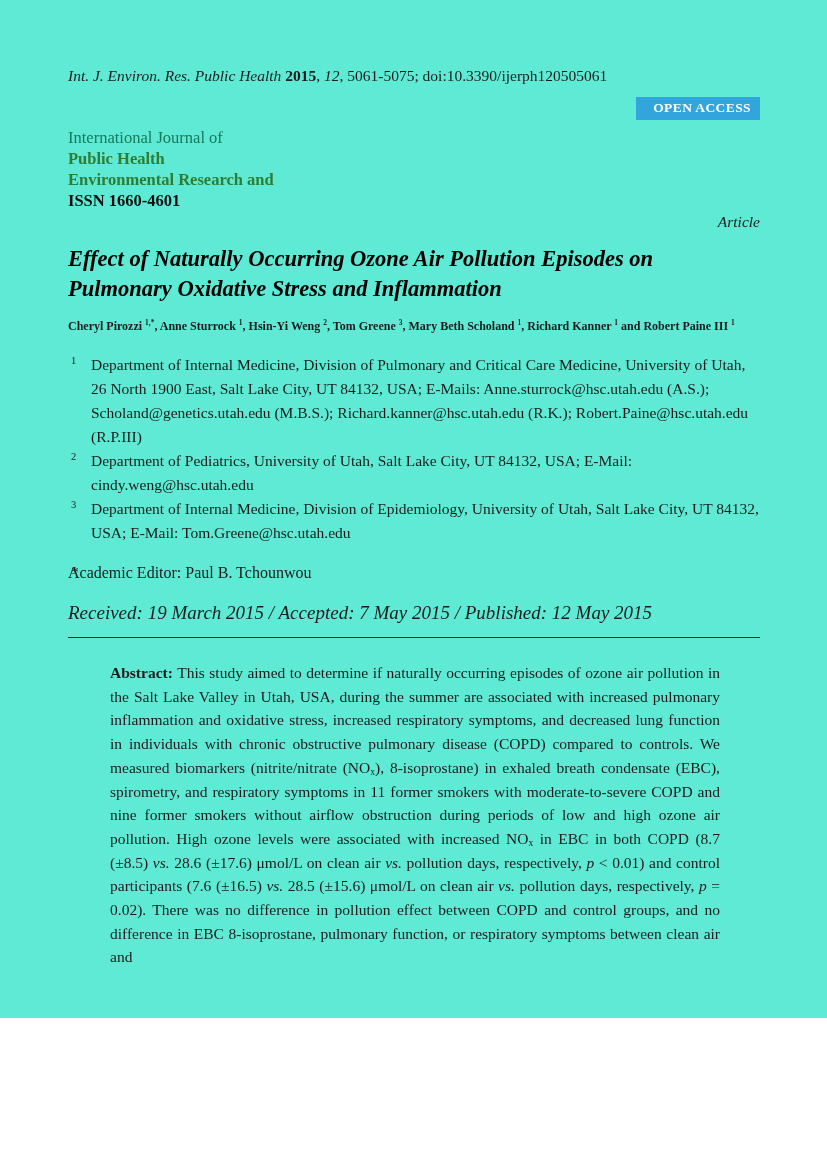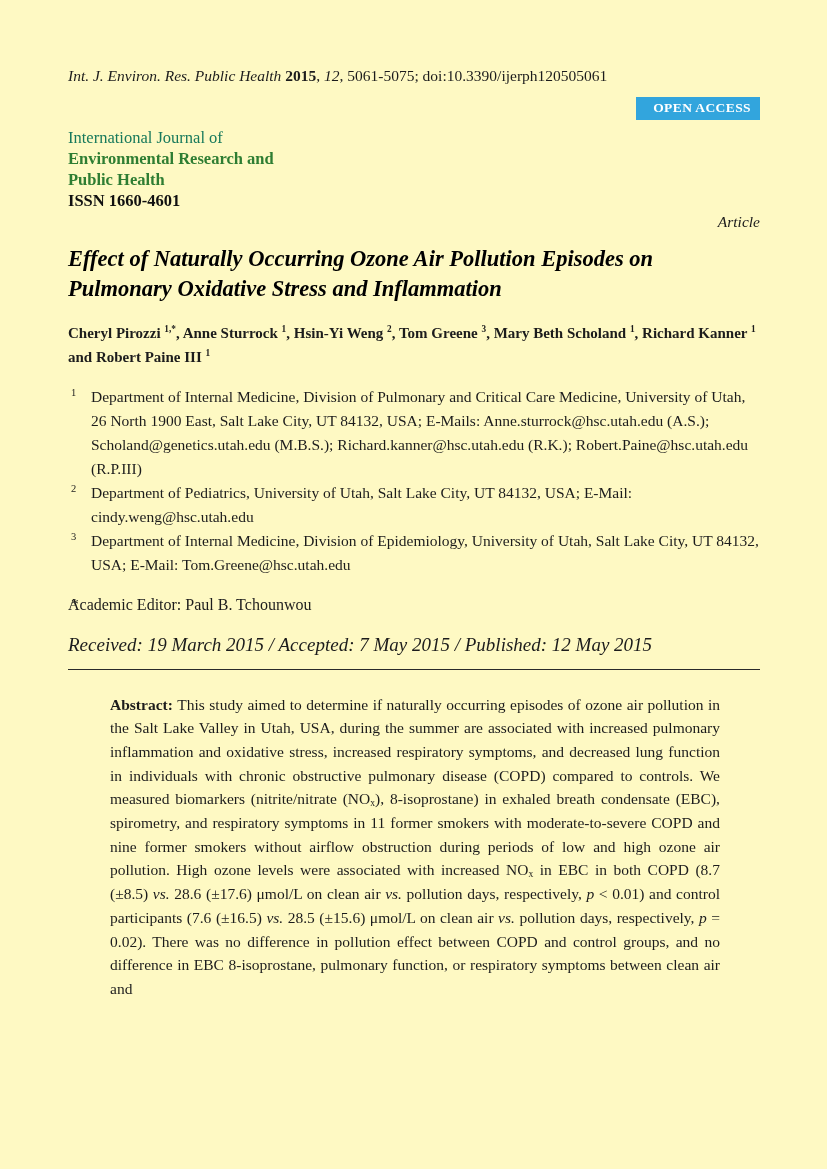--- a/index.html
+++ b/index.html
@@ -10,24 +10,24 @@
   body {
     width: 827px;
     height: 1169px;
     font-family: "Liberation Serif", "DejaVu Serif", serif;
     color: #1c1c1c;
   }
   .page {
     position: relative;
     box-sizing: border-box;
     width: 827px;
-    height: 1169px;
+    height: 1018px;
     padding: 66px 67px 0 68px;
     overflow: hidden;
-    background: #fef9c3;
+    background: #5eead4;
   }
   .citation {
     margin: 0;
     font-size: 15.5px;
     line-height: 19px;
     white-space: nowrap;
   }
   .badge-row {
     text-align: right;
     margin-top: 12px;
@@ -62,23 +62,23 @@
   }
   .title {
     margin: 13px 0 0 0;
     font-size: 22.5px;
     line-height: 30px;
     font-weight: bold;
     color: #000000;
     font-style: italic;
   }
   .authors {
-    margin: 17px 0 0 0;
+    margin: 10px 0 0 0;
     font-weight: bold;
-    font-size: 15px;
+    font-size: 12px;
     line-height: 24.5px;
   }
   sup { vertical-align: super; font-size: 62%; line-height: 0; }
   sub { vertical-align: -0.18em; font-size: 62%; line-height: 0; }
   .affils { margin-top: 15px; }
   .hang {
     position: relative;
     padding-left: 23px;
     font-size: 15.5px;
     line-height: 24px;
@@ -126,22 +126,22 @@
 <div class="page">
 
   <p class="citation"><span style="font-style: italic;">Int. J. Environ. Res. Public Health </span><span style="font-weight: bold;">2015</span><span>, </span><span style="font-style: italic;">12</span><span>, 5061-5075; doi:10.3390/ijerph120505061</span></p>
 
   <div class="badge-row">
     <span class="badge">OPEN ACCESS</span>
   </div>
 
   <div class="journal-block">
     <div class="j-line1">International Journal of</div>
+    <div class="j-bold">Public Health</div>
     <div class="j-bold">Environmental Research and</div>
-    <div class="j-bold">Public Health</div>
     <div class="j-issn">ISSN 1660-4601</div>
   </div>
 
   <p class="article-type">Article</p>
 
   <h1 class="title">Effect of Naturally Occurring Ozone Air Pollution Episodes on Pulmonary Oxidative Stress and Inflammation</h1>
 
   <p class="authors"><span>Cheryl Pirozzi </span><sup>1,*</sup><span>, Anne Sturrock </span><sup>1</sup><span>, Hsin-Yi Weng </span><sup>2</sup><span>, Tom Greene </span><sup>3</sup><span>, Mary Beth Scholand </span><sup>1</sup><span>, Richard Kanner </span><sup>1</sup><span> and Robert Paine III </span><sup>1</sup></p>
 
   <div class="affils">

